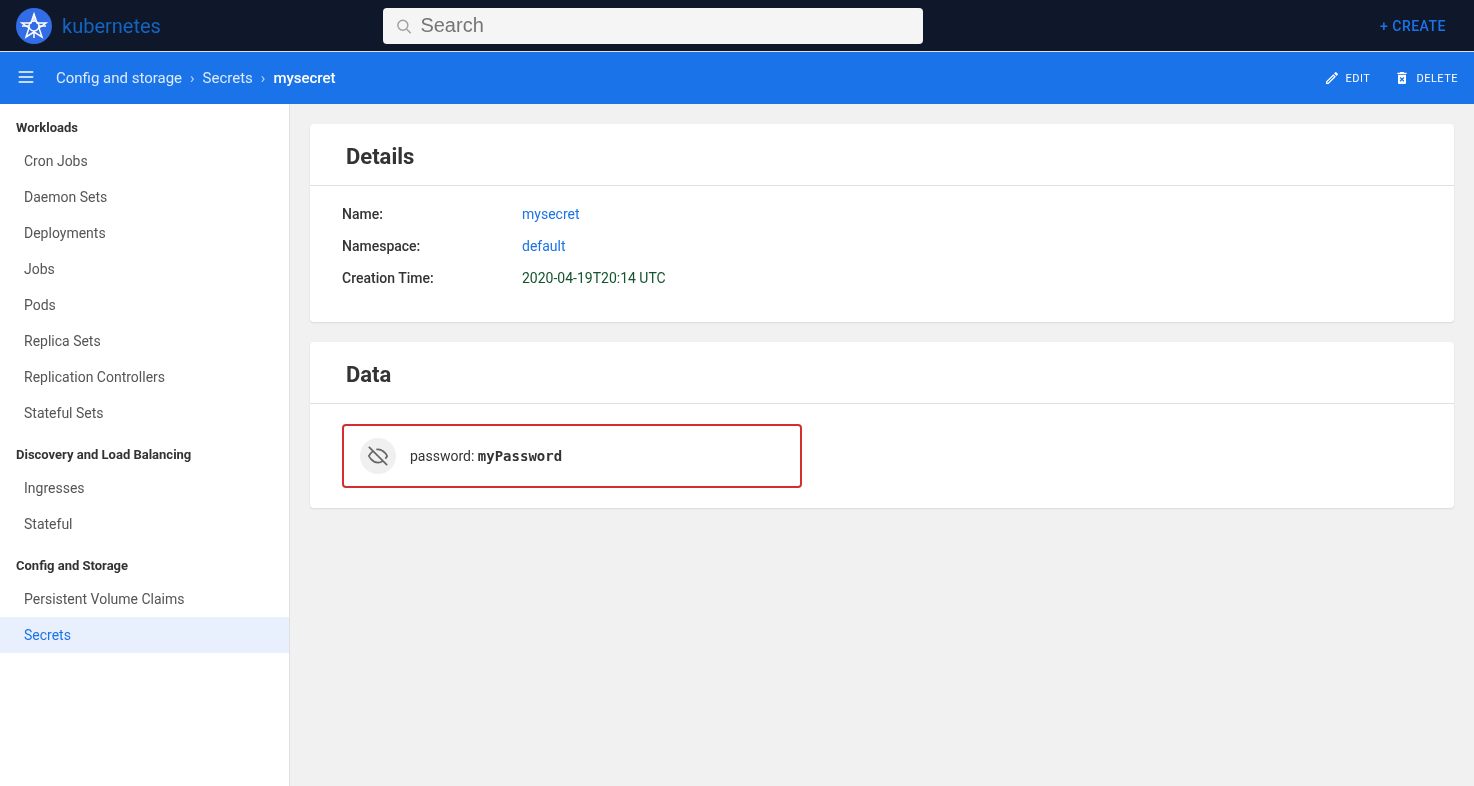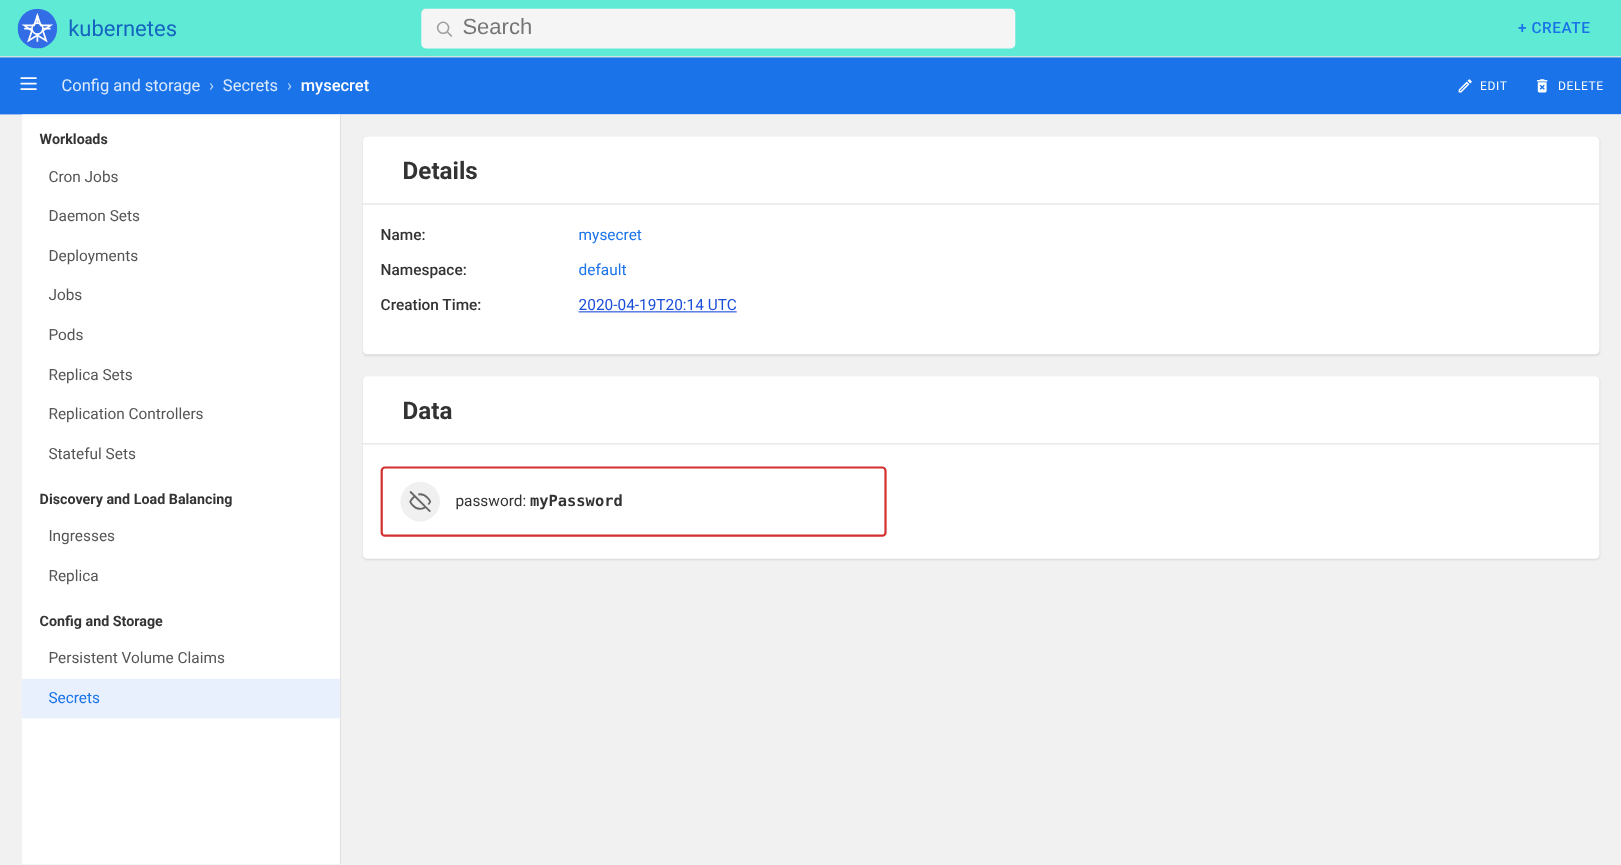--- a/index.html
+++ b/index.html
@@ -2,21 +2,21 @@
 <html><head>
   <meta charset="utf-8">
   <style>
     * { box-sizing: border-box; margin: 0; padding: 0; }
     body { font-family: 'Roboto', Arial, sans-serif; font-size: 14px; background: #f1f1f1; color: #333; }
 
     
     .topnav {
       display: flex;
       align-items: center;
-      background: #5eead4;
+      background: #0f172a;
       height: 52px;
       padding: 0 16px;
       border-bottom: 1px solid #e0e0e0;
       position: relative;
       z-index: 10;
     }
     .topnav-logo {
       display: flex;
       align-items: center;
       gap: 10px;
@@ -107,21 +107,20 @@
       font-size: 11px;
       font-weight: 400;
       cursor: pointer;
       letter-spacing: 0.5px;
     }
 
     
     .layout {
       display: flex;
       height: calc(786px - 104px);
-      margin-left: 20px;
     }
 
     
     .sidebar {
       width: 290px;
       background: #fff;
       overflow-y: auto;
       border-right: 1px solid #e0e0e0;
       flex-shrink: 0;
     }
@@ -156,43 +155,42 @@
       box-shadow: 0 1px 2px rgba(0,0,0,0.1);
     }
     .card-title {
       font-size: 22px;
       font-weight: 700;
       padding: 20px 24px 16px 36px;
       color: #333;
       border-bottom: 1px solid #e0e0e0;
     }
     .card-body {
-      padding: 20px 16px;
+      padding: 20px 32px;
     }
     .detail-row {
       display: flex;
       margin-bottom: 16px;
       align-items: flex-start;
     }
     .detail-label {
       font-weight: 500;
       color: #333;
       min-width: 180px;
     }
     .detail-value {
       color: #555;
     }
     .detail-value.link {
       color: #1a73e8;
       cursor: pointer;
     }
     .detail-value.link-orange {
-      color: #1d4ed8;
-      cursor: pointer;
-      text-decoration: underline;
+      color: #14532d;
+      cursor: pointer;
     }
 
     
     .data-entry {
       display: flex;
       align-items: center;
       border: 2px solid #d32f2f;
       border-radius: 4px;
       padding: 12px 16px;
       width: 460px;
@@ -288,21 +286,21 @@
     <div class="sidebar-item">Daemon Sets</div>
     <div class="sidebar-item">Deployments</div>
     <div class="sidebar-item">Jobs</div>
     <div class="sidebar-item">Pods</div>
     <div class="sidebar-item">Replica Sets</div>
     <div class="sidebar-item">Replication Controllers</div>
     <div class="sidebar-item">Stateful Sets</div>
 
     <div class="sidebar-section-title">Discovery and Load Balancing</div>
     <div class="sidebar-item">Ingresses</div>
-    <div class="sidebar-item">Replica</div>
+    <div class="sidebar-item">Stateful</div>
 
     <div class="sidebar-section-title">Config and Storage</div>
     <div class="sidebar-item">Persistent Volume Claims</div>
     <div class="sidebar-item active">Secrets</div>
   </aside>
 
   <main class="main-content">
 
     <div class="card">
       <div class="card-title">Details</div>

